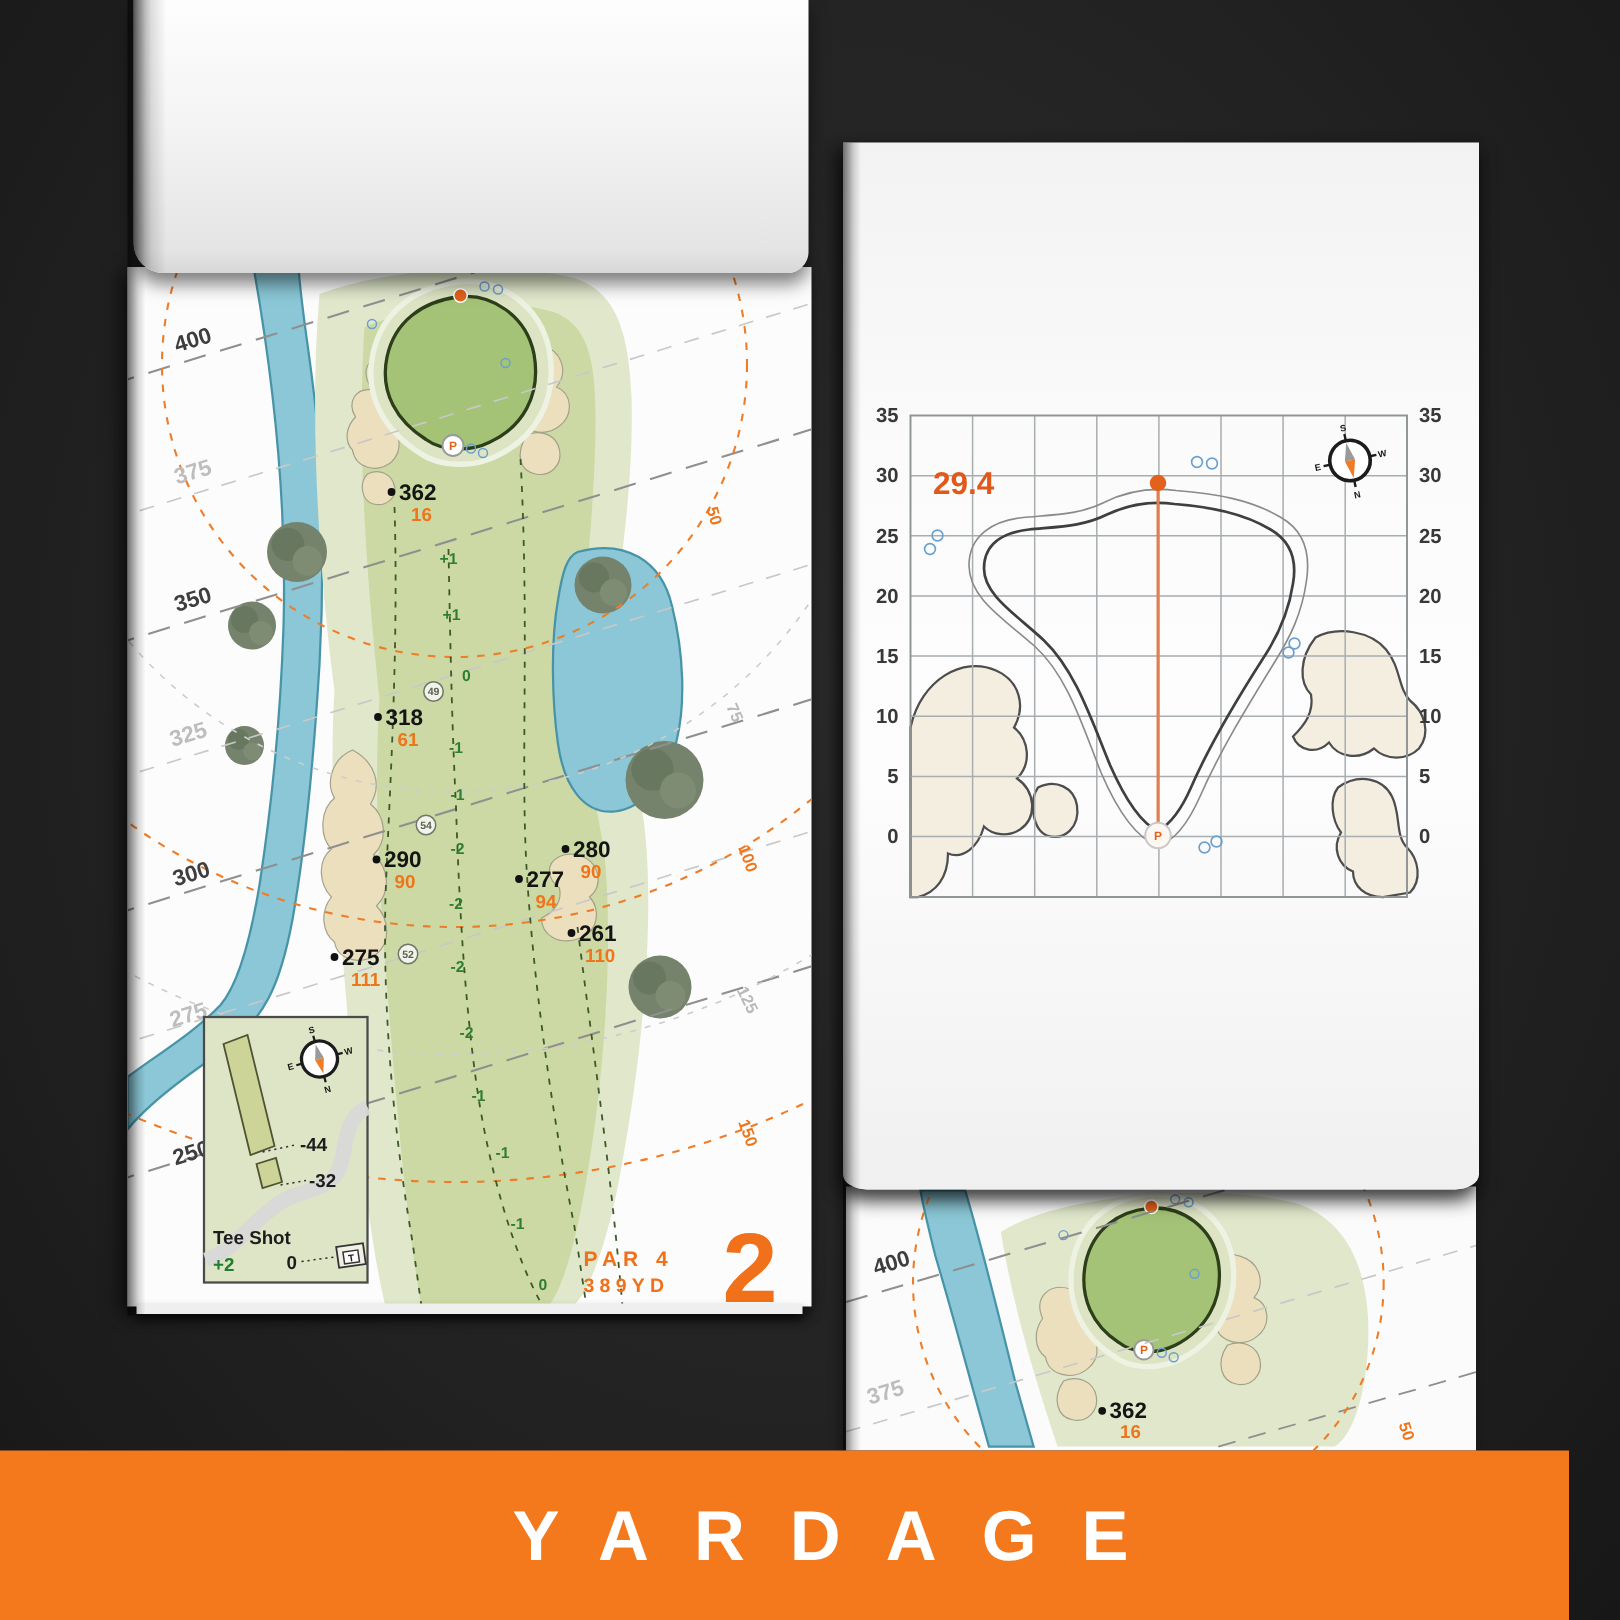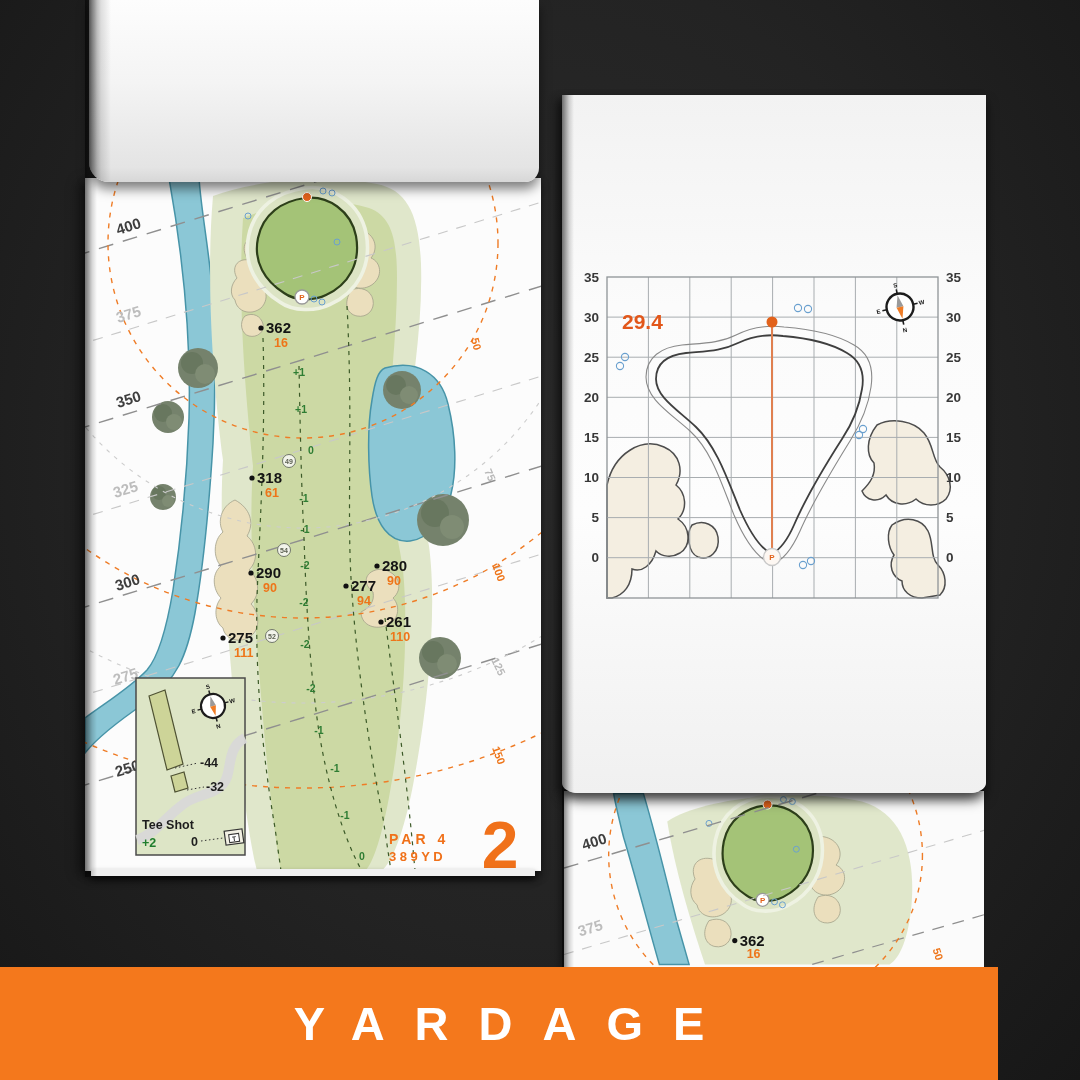--- a/index.html
+++ b/index.html
@@ -18,21 +18,21 @@
     box-shadow:-6px 4px 12px rgba(0,0,0,.45), 0 5px 8px rgba(0,0,0,.45);}
   .under-edge{position:absolute;left:6px;top:869px;width:444px;height:7px;background:#efefef;
     box-shadow:0 4px 6px rgba(0,0,0,.6);}
   .green-page{position:absolute;left:0;top:0;width:424px;height:698px;
     background:linear-gradient(180deg,#f2f2f2 0%,#fbfbfb 30%,#fdfdfd 60%,#f0f0f0 100%);
     border-radius:0 0 16px 16px/0 0 10px 10px;box-shadow:-5px 4px 10px rgba(0,0,0,.45),0 8px 12px rgba(0,0,0,.55);}
   .next-page{position:absolute;left:2px;top:696px;width:420px;height:176px;background:#fbfbfb;
     box-shadow:-4px 3px 8px rgba(0,0,0,.4);}
   .spine{position:absolute;left:0;top:0;width:12px;height:100%;
     background:linear-gradient(90deg,rgba(0,0,0,.55),rgba(0,0,0,.15) 60%,transparent);pointer-events:none;}
-  .banner{position:absolute;left:0;top:967px;width:998px;height:113px;background:#f4781c;}
+  .banner{position:absolute;left:0;top:967px;width:998px;height:113px;background:#f4781c;padding-left:48px;}
   .banner .label{width:100%;text-align:center;line-height:113px;color:#ffffff;
     font-size:47px;font-weight:bold;letter-spacing:30px;margin-left:15px;}
   svg{position:absolute;left:0;top:0;}
   svg text{font-family:"Liberation Sans", sans-serif;}
   .t-dark{fill:#3e3e3e;font-weight:bold;font-size:15px;}
   .t-light{fill:#bdbdbd;font-weight:bold;font-size:15px;}
   .t-orange-sm{fill:#ee7519;font-weight:bold;font-size:11px;}
   .t-gray-sm{fill:#b9b9b9;font-weight:bold;font-size:11px;}
   .t-marker{fill:#141414;font-weight:bold;font-size:15px;}
   .t-rem{fill:#ee7519;font-weight:bold;font-size:12.5px;}

